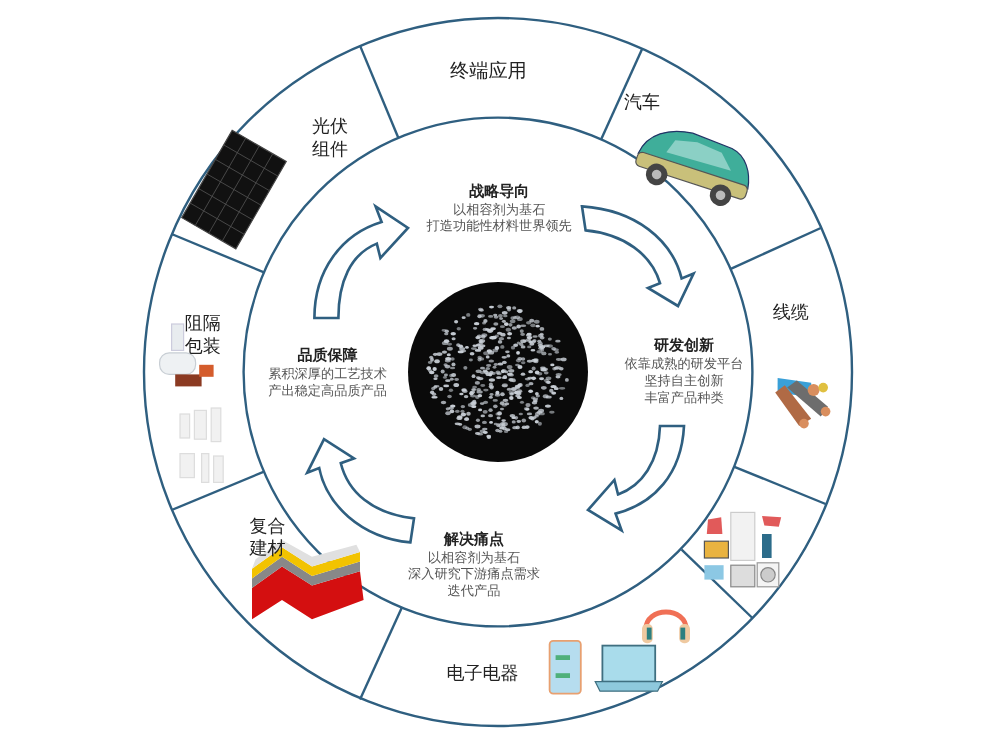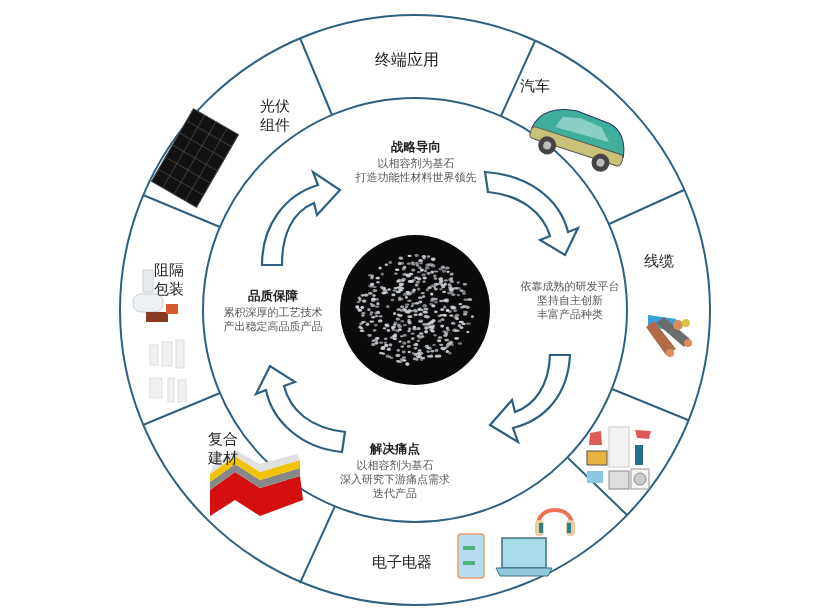--- a/index.html
+++ b/index.html
@@ -552,26 +552,27 @@
 </svg>
 
 <div class="lbl big" style="left:375px; top:50px;">终端应用</div>
 <div class="lbl" style="left:520px; top:77px;">汽车</div>
 <div class="lbl" style="left:644px; top:252px;">线缆</div>
 <div class="lbl" style="left:372px; top:553px;">电子电器</div>
 <div class="lbl" style="left:206px; top:430px; width:34px; white-space:normal; line-height:19px;">复合建材</div>
 <div class="lbl" style="left:152px; top:232px; width:34px; white-space:normal; line-height:19px;margin-top:29px;">阻隔包装</div>
 <div class="lbl" style="left:258px; top:73px; width:34px; white-space:normal; line-height:19px;margin-top:24px;">光伏组件</div>
 
-<div class="block" style="left:345px; top:138px; width:142px;text-align:center;">
+<div class="block" style="left:345px; top:150px; width:142px;text-align:center;">
   <div class="t">战略导向</div>
   <div class="d">以相容剂为基石</div>
   <div class="d">打造功能性材料世界领先</div>
 </div>
 <div class="block" style="left:510px; top:279px; width:120px;">
+  <div class="t">研发创新</div>
   <div class="d">依靠成熟的研发平台</div>
   <div class="d">坚持自主创新</div>
   <div class="d">丰富产品种类</div>
 </div>
 <div class="block" style="left:330px; top:440px; width:130px;">
   <div class="t">解决痛点</div>
   <div class="d">以相容剂为基石</div>
   <div class="d">深入研究下游痛点需求</div>
   <div class="d">迭代产品</div>
 </div>

